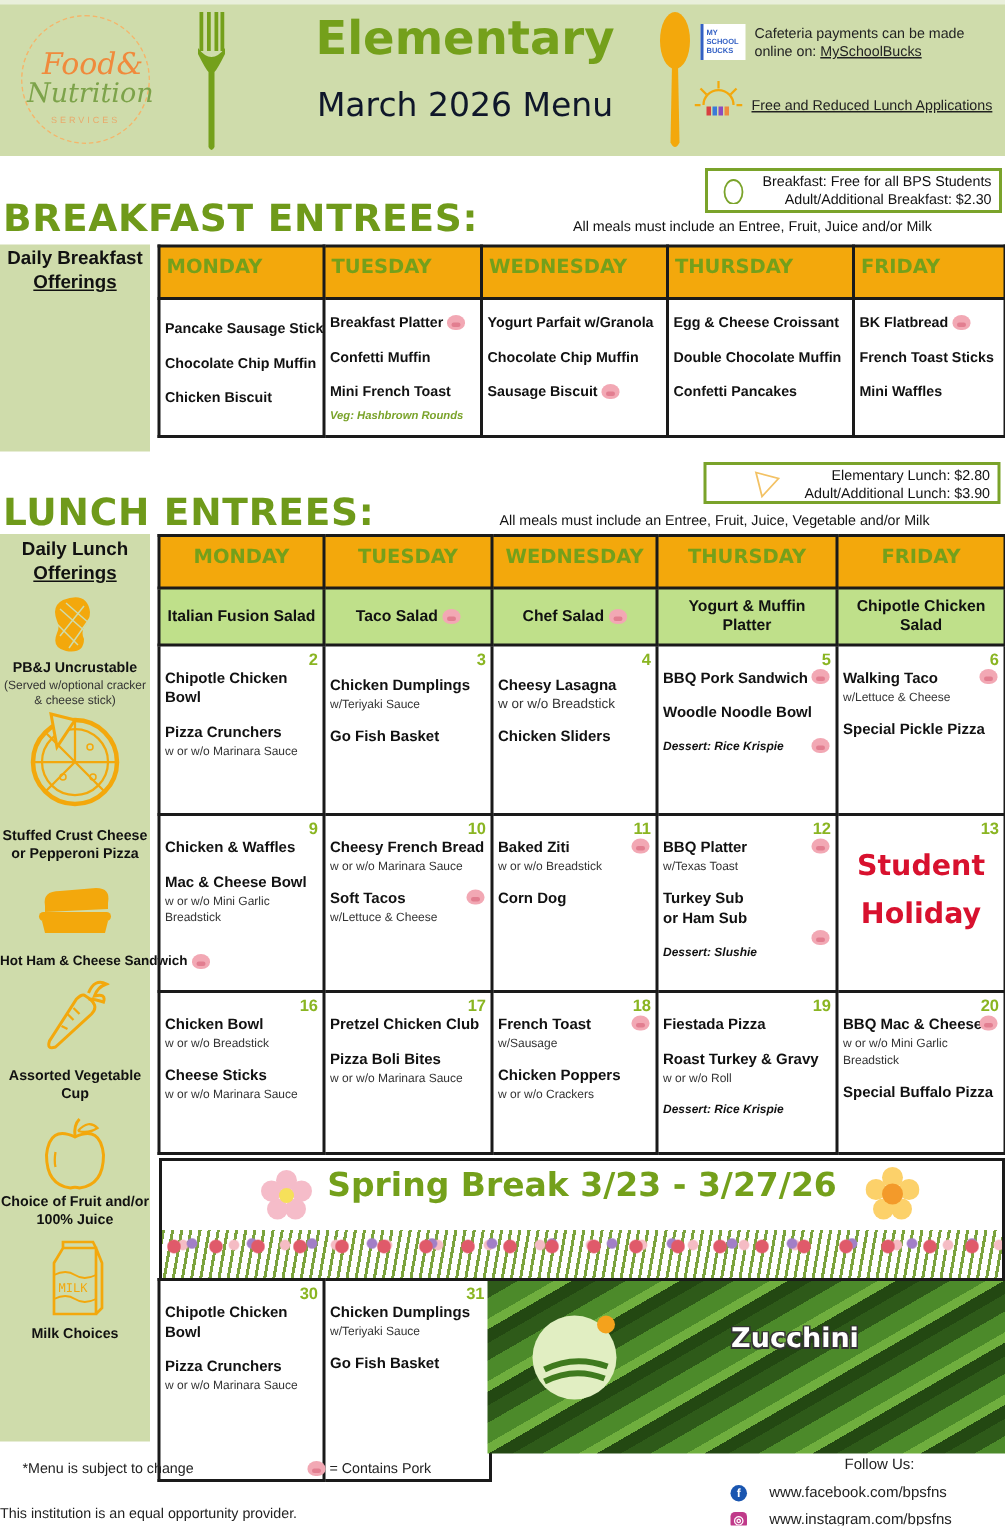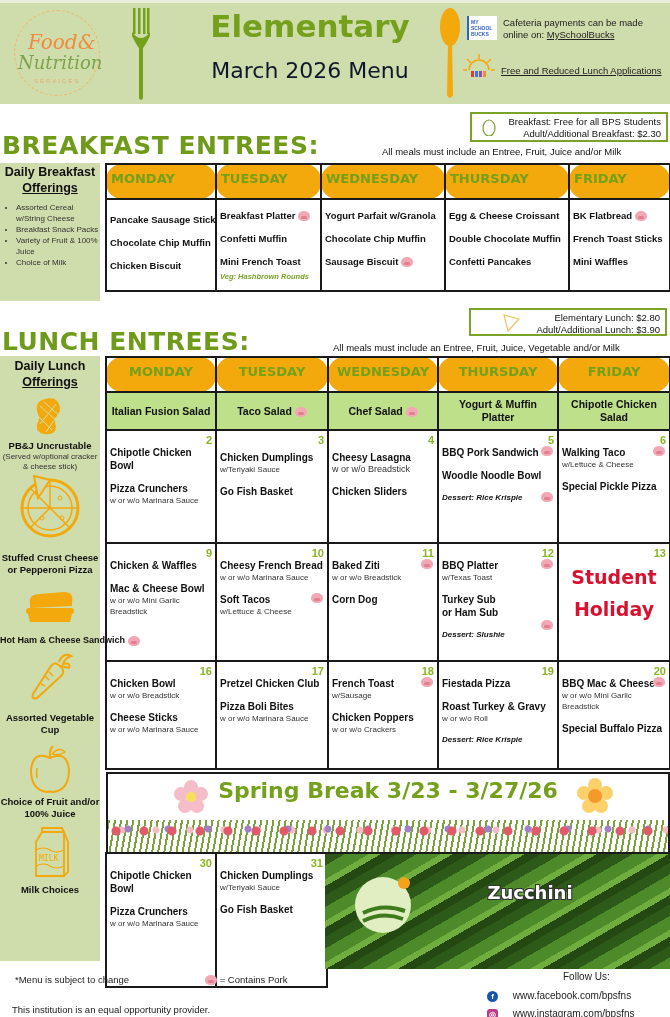--- a/index.html
+++ b/index.html
@@ -30,21 +30,21 @@
   .side ul { font-size: 8px; line-height: 11px; color: #333; padding-left: 16px; margin-top: 6px; }
   .side li { margin-bottom: 0; }
   .side-item-label { text-align: center; font-size: 9.5px; font-weight: bold; line-height: 12px; }
   .side-item-sub { text-align: center; font-size: 8px; line-height: 10px; color: #333; }
   .side-icon { display: block; margin: 0 auto; }
 
   
   table { border-collapse: collapse; table-layout: fixed; }
   .tbl { position: absolute; }
   .tbl td, .tbl th { border: 2px solid #1a1a1a; vertical-align: top; }
-  .dayhead { background: #f3a80c; color: #74a01b; font-weight: bold; font-size: 13px; text-align: left; padding: 6px 4px; height: 35px; font-family: "DejaVu Sans", sans-serif; border-radius: 16px; }
+  .dayhead { background: #f3a80c; color: #74a01b; font-weight: bold; font-size: 13px; text-align: left; padding: 6px 4px; height: 35px; font-family: "DejaVu Sans", sans-serif; }
   .dayhead.center { text-align: center; }
   .bcell { padding: 10px 3px 4px 3px; height: 92px; }
   .bitem { font-size: 9.5px; font-weight: bold; line-height: 12px; margin-bottom: 11px; white-space: nowrap; }
   .veg { font-size: 7.5px; font-style: italic; font-weight: bold; color: #7aa32a; }
   .salad { background: #bfe08a; text-align: center; font-weight: bold; font-size: 10.5px; line-height: 13px; vertical-align: middle !important; height: 38px; padding: 2px 3px; }
   .lcell { padding: 3px 3px 3px 3px; position: relative; }
   .daynum { text-align: right; color: #8ab522; font-weight: bold; font-size: 11px; line-height: 12px; }
   .litem { font-size: 10px; font-weight: bold; line-height: 13px; }
   .lsub { font-size: 8px; color: #333; line-height: 11px; }
   .dessert { font-size: 8px; font-weight: bold; font-style: italic; line-height: 11px; }
@@ -119,26 +119,20 @@
       <ellipse cx="7" cy="10" rx="6" ry="8" fill="none" stroke="#7aa32a" stroke-width="1.2"></ellipse>
     </svg>
   <div>Breakfast: Free for all BPS Students</div>
   <div>Adult/Additional Breakfast: $2.30</div>
 </div>
 <div class="abs section-title" style="left:2px;top:131px">BREAKFAST ENTREES:</div>
 <div class="abs must-text" style="left:382px;top:146px">All meals must include an Entree, Fruit, Juice  and/or Milk</div>
 
 <div class="abs side" style="left:0;top:163px;width:100px;height:138px">
   <h3 style="padding-top:1px"><span>Daily Breakfast</span><br><u>Offerings</u></h3>
-  <ul>
-    <li>Assorted Cereal w/String Cheese</li>
-    <li>Breakfast Snack Packs</li>
-    <li>Variety of Fruit &amp; 100% Juice</li>
-    <li>Choice of Milk</li>
-  </ul>
 </div>
 
 <table class="tbl" style="left:105px;top:163px;width:564px">
   <colgroup>
       <col style="width:110px">
       <col style="width:105px">
       <col style="width:124px">
       <col style="width:124px">
       <col style="width:101px">
     </colgroup>
@@ -441,21 +435,21 @@
       <path d="M8 44 Q28 34 48 42" stroke="#3f7a1e" stroke-width="4" fill="none"></path>
     </svg>
 </div>
 <div class="abs hh-sun"></div>
 <div class="abs hh-title">
   <div>Zucchini</div>
 </div>
 
 <div class="abs footer-text" style="left:15px;top:974px">*Menu is subject to change</div>
 <div class="abs footer-text" style="left:205px;top:974px"><span class="pig"></span> <span>= Contains Pork</span></div>
-<div class="abs footer-text" style="left:12px;top:1004px">This institution is an equal opportunity provider.</div>
+<div class="abs footer-text" style="left:0;top:1004px">This institution is an equal opportunity provider.</div>
 <div class="abs footer-text" style="left:563px;top:971px;font-size:10px">Follow Us:</div>
 <div class="abs footer-text" style="left:487px;top:990px;font-size:10px">
   <span class="social-icon" style="background:#1a56b0">f</span>
   <span style="margin-left:12px">www.facebook.com/bpsfns</span>
 </div>
 <div class="abs footer-text" style="left:487px;top:1008px;font-size:10px">
   <span class="social-icon" style="background:#c03a8a;border-radius:3px">◎</span>
   <span style="margin-left:12px">www.instagram.com/bpsfns</span>
 </div>
 

